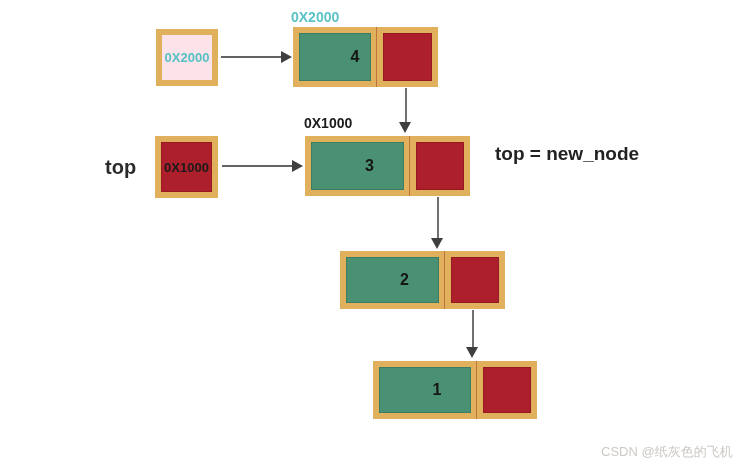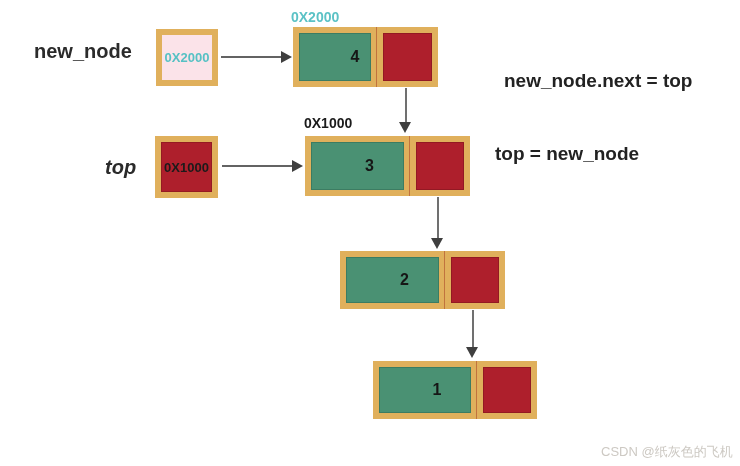--- a/index.html
+++ b/index.html
@@ -37,43 +37,41 @@
   .head-down{position:absolute;width:0;height:0;
     border-left:6px solid transparent;border-right:6px solid transparent;border-top:11px solid #3f3f3f;}
   .expr{position:absolute;font-weight:bold;font-size:19px;color:#222222;white-space:nowrap;}
   .watermark{position:absolute;font-size:13px;color:#cdc9c3;white-space:nowrap;}
 </style>
 </head>
 <body>
 
 <div id="canvas">
 
-  <div class="ptr-label" style="left:34px;top:40px;">new_node</div>
   <div class="ptr-box newnode" style="left:156px;top:29px;width:62px;height:57px;">
     <span>0X2000</span>
   </div>
 
   <div class="hline" style="left:221px;top:56px;width:62px;"></div>
   <div class="head-right" style="left:281px;top:51px;"></div>
 
   <div class="addr-label teal" style="left:291px;top:9px;">0X2000</div>
   <div class="node n4" style="left:293px;top:27px;width:145px;height:60px;">
     <div class="cell green" style="width:84px;">
       <span class="num">4</span>
     </div>
     <div class="cell red" style="width:61px;"></div>
   </div>
 
   <div class="vline" style="left:405px;top:88px;height:36px;"></div>
   <div class="head-down" style="left:399px;top:122px;"></div>
 
-  <div class="expr" style="left:504px;top:70px;">new_node.next = top</div>
   <div class="expr" style="left:495px;top:109px;margin-top:34px;">top = new_node</div>
 
-  <div class="ptr-label" style="left:105px;top:156px;font-style:italic;">top</div>
+  <div class="ptr-label" style="left:105px;top:156px;">top</div>
   <div class="ptr-box top" style="left:155px;top:136px;width:63px;height:62px;">
     <span>0X1000</span>
   </div>
 
   <div class="hline" style="left:222px;top:165px;width:71px;"></div>
   <div class="head-right" style="left:292px;top:160px;"></div>
 
   <div class="addr-label dark" style="left:304px;top:115px;">0X1000</div>
   <div class="node" style="left:305px;top:136px;width:165px;height:60px;">
     <div class="cell green" style="width:105px;">

